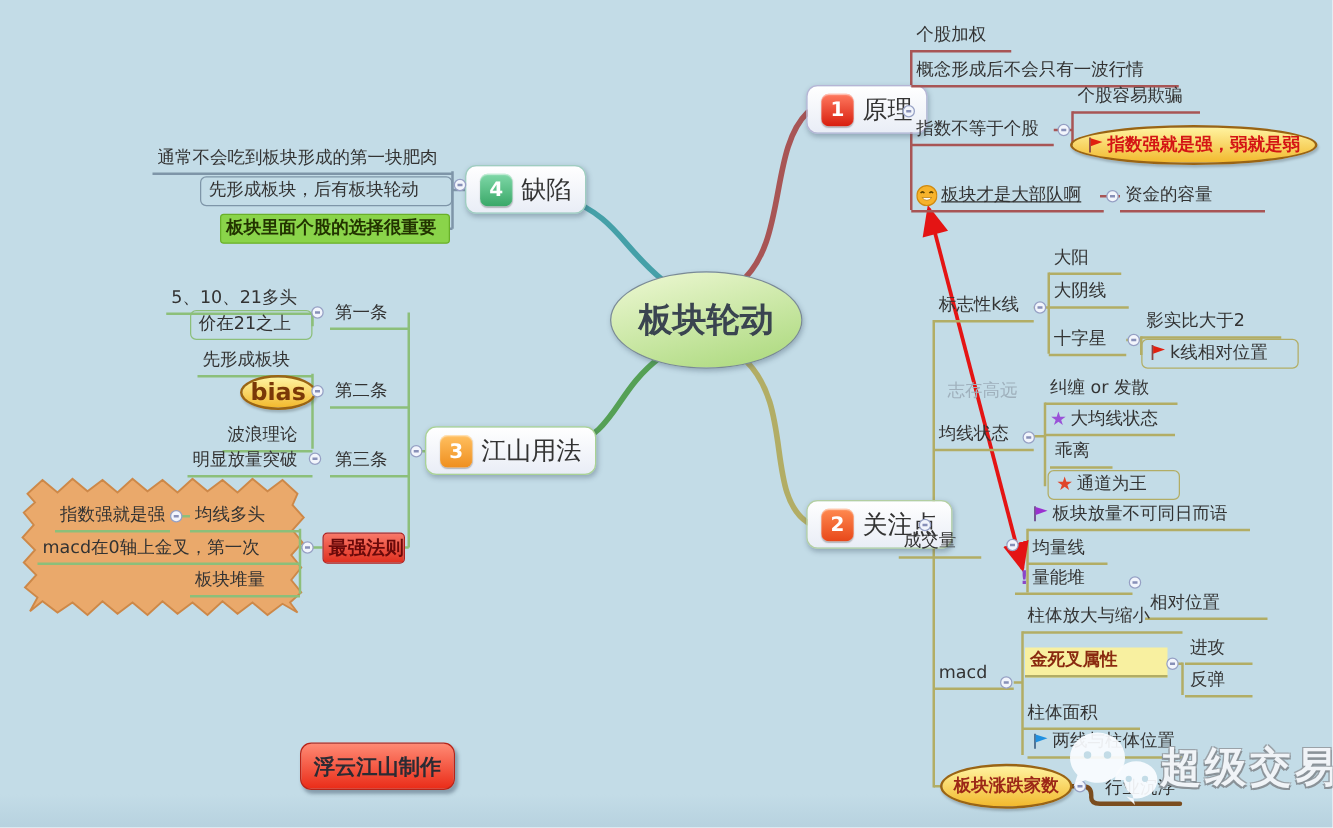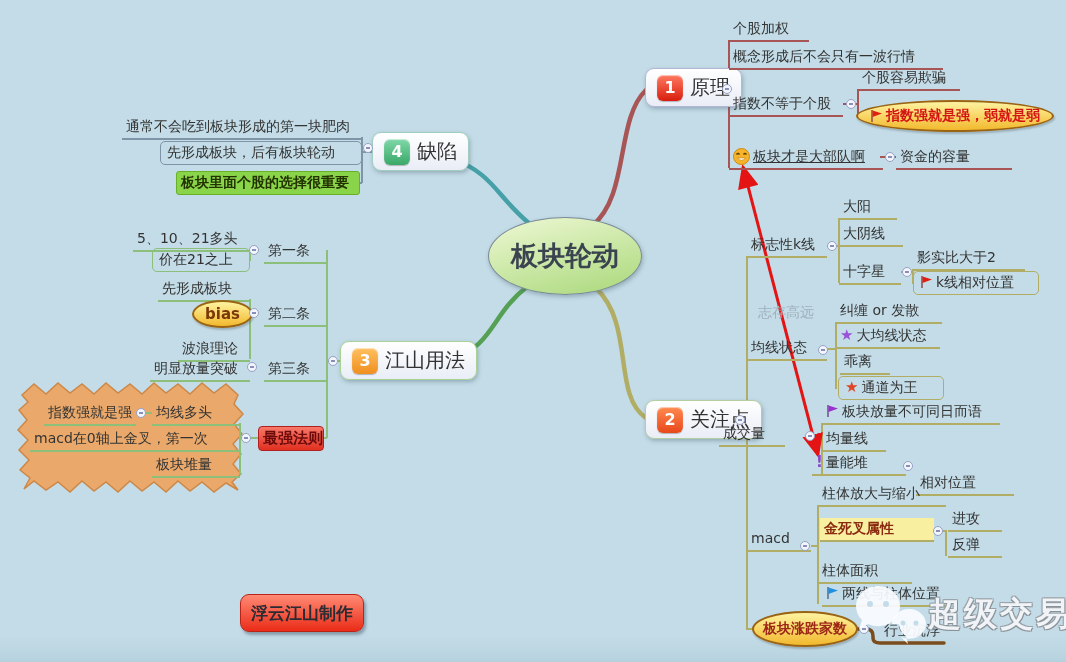--- a/index.html
+++ b/index.html
@@ -168,21 +168,21 @@
 
   <div class="t ld" style="left:122px;top:116px;width:240px;">通常不会吃到板块形成的第一块肥肉</div>
   <div class="t ld green-node" style="left:176px;top:171px;width:184px;">板块里面个股的选择很重要</div>
   <div class="t ld bx" style="left:160px;top:141px;width:202px;">先形成板块，后有板块轮动</div>
 
   <div class="t lj" style="left:264px;top:240px;width:64px;">第一条</div>
   <div class="t lj" style="left:133px;top:228px;width:117px;">5、10、21多头</div>
   <div class="t lj bx" style="left:152px;top:248px;width:98px;">价在21之上</div>
   <div class="t lj" style="left:264px;top:303px;width:64px;">第二条</div>
   <div class="t lj" style="left:158px;top:278px;width:92px;">先形成板块</div>
-  <div class="yell" style="left:192px;top:300px;width:61px;height:28px;color:#7a3808;font-size:15px;">
+  <div class="yell" style="left:192px;top:300px;width:61px;height:28px;color:#7a3808;font-size:19px;">
       <span>bias</span>
     </div>
   <div class="t lj" style="left:178px;top:338px;width:72px;">波浪理论</div>
   <div class="t lj" style="left:264px;top:358px;width:64px;">第三条</div>
   <div class="t lj" style="left:150px;top:358px;width:100px;">明显放量突破</div>
   <div class="t lj red-node" style="left:258px;top:426px;width:66px;font-size:15px;">最强法则</div>
   <div class="t lj" style="left:152px;top:402px;width:88px;">均线多头</div>
   <div class="t lj" style="left:44px;top:402px;width:92px;">指数强就是强</div>
   <div class="t lj" style="left:30px;top:428px;width:210px;">macd在0轴上金叉，第一次</div>
   <div class="t lj" style="left:152px;top:454px;width:88px;">板块堆量</div>

